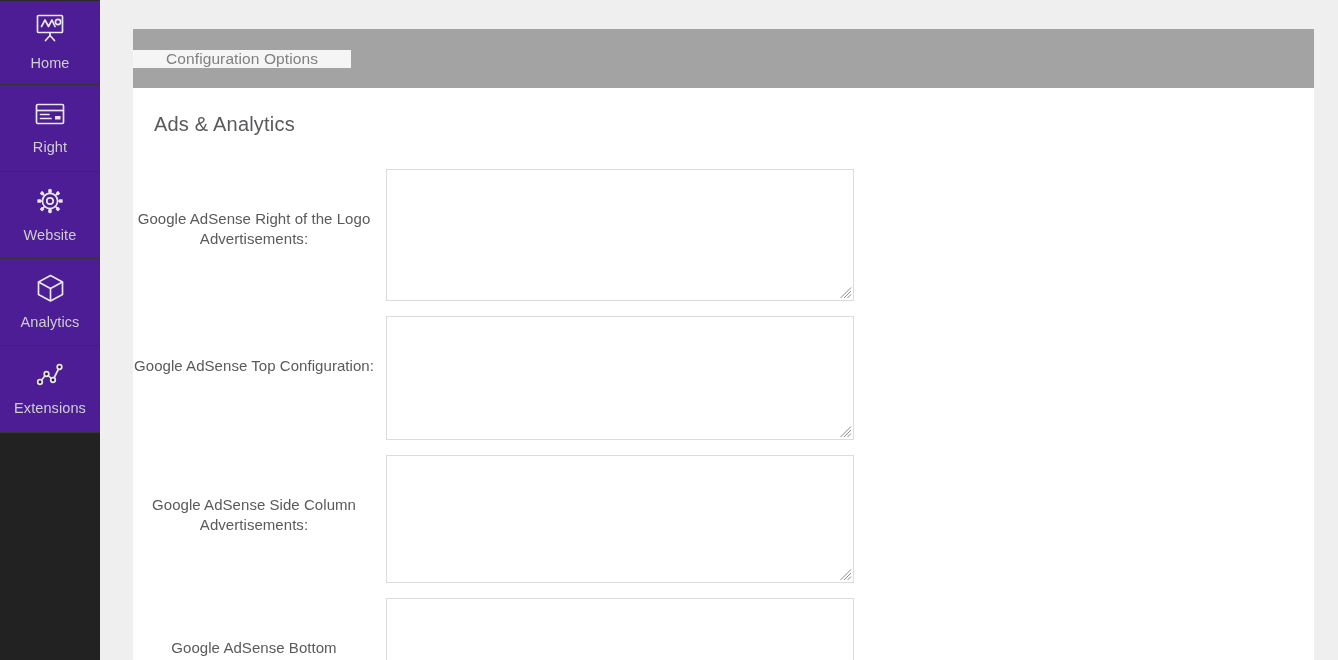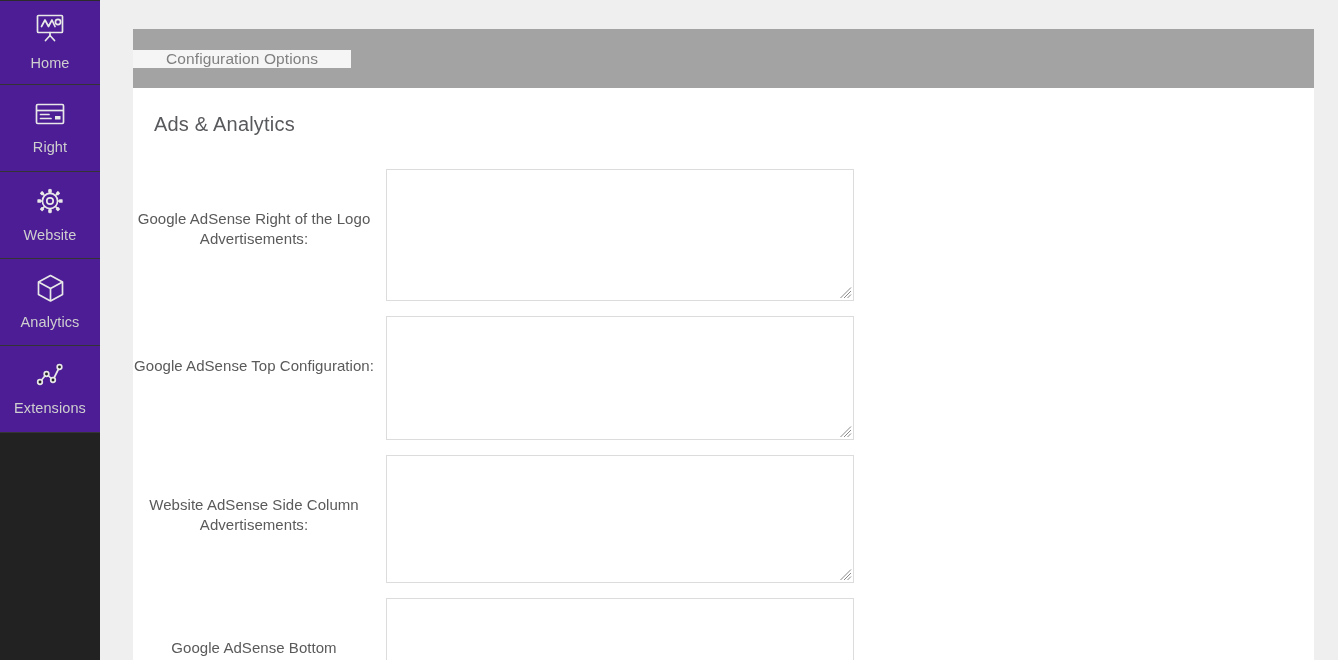--- a/index.html
+++ b/index.html
@@ -293,21 +293,21 @@
               <g stroke="#8a8a8a" stroke-width="1">
                 <path d="M12 5 L5 12"></path>
                   <path d="M12 8.5 L8.5 12"></path>
                   <path d="M12 1.5 L1.5 12"></path>
               </g>
             </svg>
           </div>
         </div>
 
         <div class="form-row">
-          <div class="form-label">Website AdSense Side Column Advertisements:</div>
+          <div class="form-label">Google AdSense Side Column Advertisements:</div>
           <div class="ta-wrap">
             <textarea class="ads-textarea h-128" placeholder="" style=""></textarea>
             <svg class="resize-grip" viewBox="0 0 13 13">
               <g stroke="#8a8a8a" stroke-width="1">
                 <path d="M12 5 L5 12"></path>
                   <path d="M12 8.5 L8.5 12"></path>
                   <path d="M12 1.5 L1.5 12"></path>
               </g>
             </svg>
           </div>

